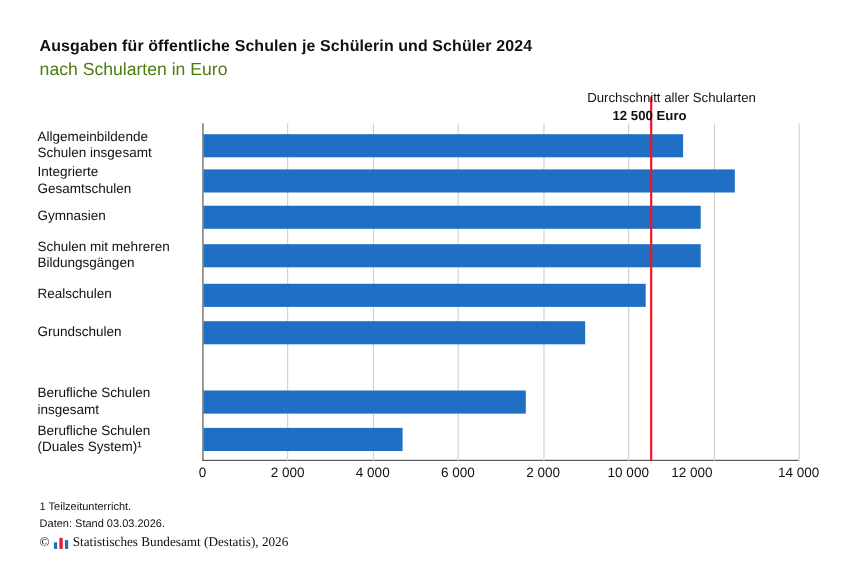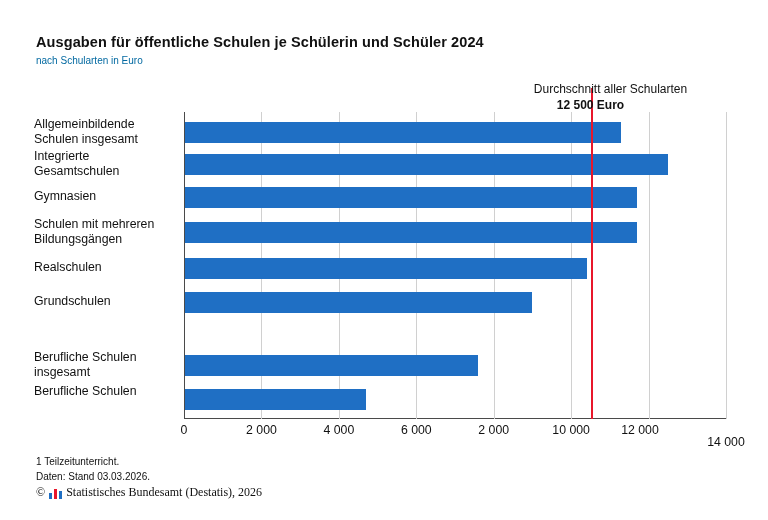--- a/index.html
+++ b/index.html
@@ -25,22 +25,22 @@
     top: 34px;
     font-size: 14.5px;
     font-weight: bold;
     letter-spacing: 0.1px;
     color: #111111;
   }
   .subtitle {
     position: absolute;
     left: 36px;
     top: 55px;
-    font-size: 10px;
-    color: #0369a1;
+    font-size: 16px;
+    color: #4d7c0f;
   }
 
   
   .plot {
     position: absolute;
     left: 184px;
     top: 112px;
     width: 542px;
     height: 307px;
   }
@@ -199,20 +199,21 @@
       </div>
       <div class="cat-label" style="top: 182px;">
         <div>Grundschulen</div>
       </div>
       <div class="cat-label" style="top: 237.5px;">
         <div>Berufliche Schulen</div>
         <div>insgesamt</div>
       </div>
       <div class="cat-label" style="top: 271.5px;">
         <div>Berufliche Schulen</div>
+        <div>(Duales System)¹</div>
       </div>
     </div>
 
   <div class="plot">
     <div class="axis-left"></div>
     <div class="axis-bottom"></div>
   <div class="gridline" style="left: 77.4286px;"></div>
       <div class="gridline" style="left: 154.857px;"></div>
       <div class="gridline" style="left: 232.286px;"></div>
       <div class="gridline" style="left: 309.714px;"></div>
@@ -230,22 +231,22 @@
       <div class="avgline" style="left: 406.5px; background: rgb(232, 23, 43);"></div>
     </div>
 
   <div class="ticks">
       <div class="tick-label" style="left: 0px; top: 2px;">0</div>
       <div class="tick-label" style="left: 77.4286px; top: 2px;">2 000</div>
       <div class="tick-label" style="left: 154.857px; top: 2px;">4 000</div>
       <div class="tick-label" style="left: 232.286px; top: 2px;">6 000</div>
       <div class="tick-label" style="left: 309.714px; top: 2px;">2 000</div>
       <div class="tick-label" style="left: 387.143px; top: 2px;">10 000</div>
-      <div class="tick-label" style="left: 456px; top: 2px;">12 000</div>
-      <div class="tick-label" style="left: 542px; top: 14px;">14 000</div>
+      <div class="tick-label" style="left: 445px; top: 2px;">12 000</div>
+      <div class="tick-label" style="left: 542px; top: 2px;">14 000</div>
     </div>
 
   <div class="footnotes">
     <div>1 Teilzeitunterricht.</div>
     <div>Daten: Stand 03.03.2026.</div>
   </div>
 
   <div class="source">
     <span class="copy-glyph">©</span>
     <span class="destatis-mark">

